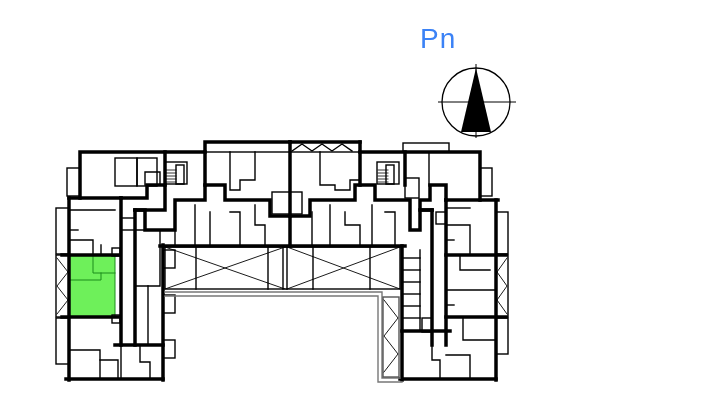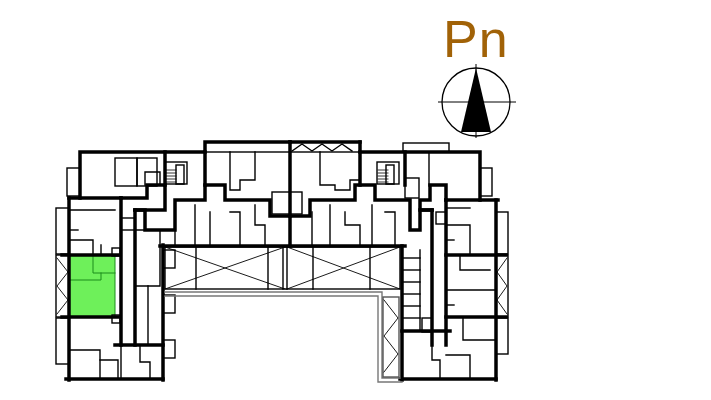--- a/index.html
+++ b/index.html
@@ -1,17 +1,17 @@
 <!DOCTYPE html>
 <html><head>
 <meta charset="utf-8">
 <style>
   html, body { margin:0; padding:0; background:#ffffff; }
   body { width:711px; height:400px; position:relative; overflow:hidden; font-family:"Liberation Sans", sans-serif; }
-  #north-label { position:absolute; left:443px; top:18px; font-size:52px; line-height:42px; color:#a16207; letter-spacing:1px; }
+  #north-label { position:absolute; left:420px; top:18px; font-size:28px; line-height:42px; color:#3b82f6; letter-spacing:1px; }
   #compass { position:absolute; left:438px; top:64px; }
   #plan { position:absolute; left:0; top:0; }
 </style>
 </head>
 <body>
 
 <div id="north-label">Pn</div>
 
 <svg id="compass" width="80" height="74" viewBox="0 0 80 74">
   <circle cx="38" cy="38" r="34" fill="none" stroke="#000" stroke-width="1.3"></circle>

